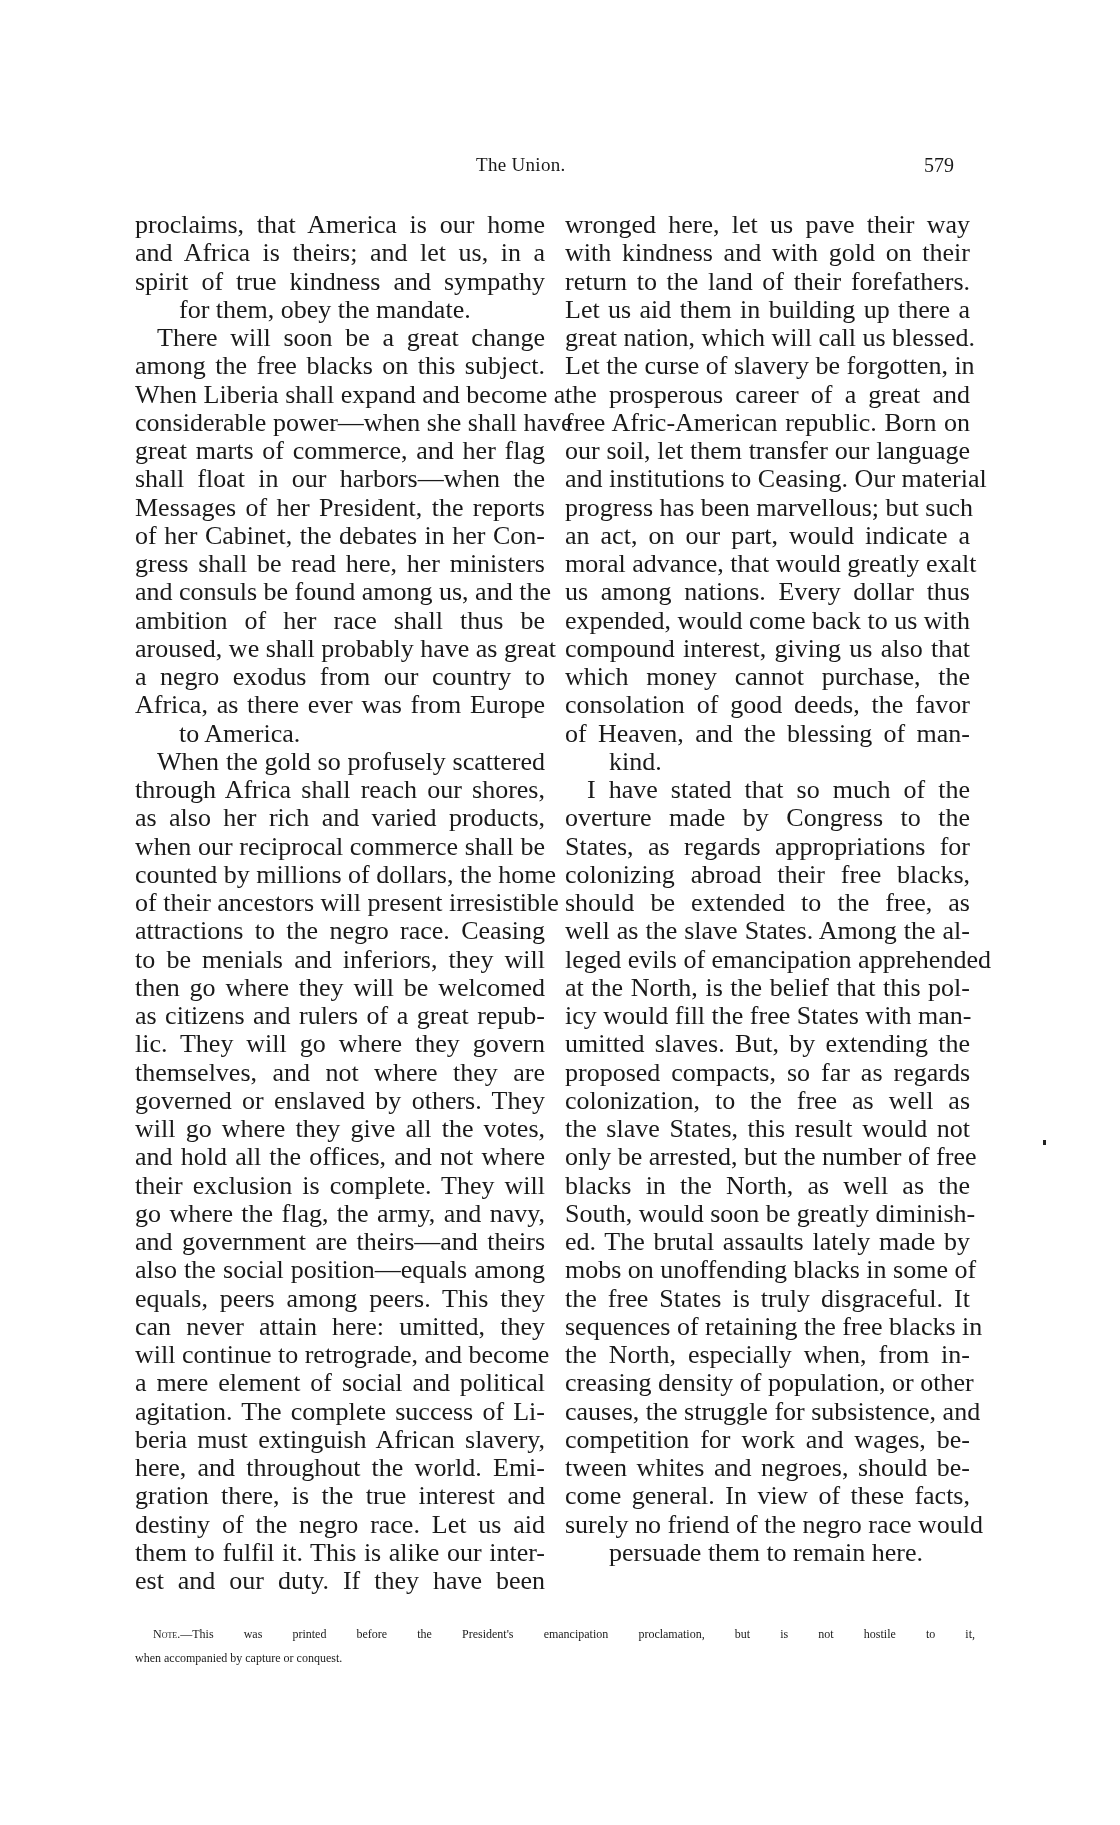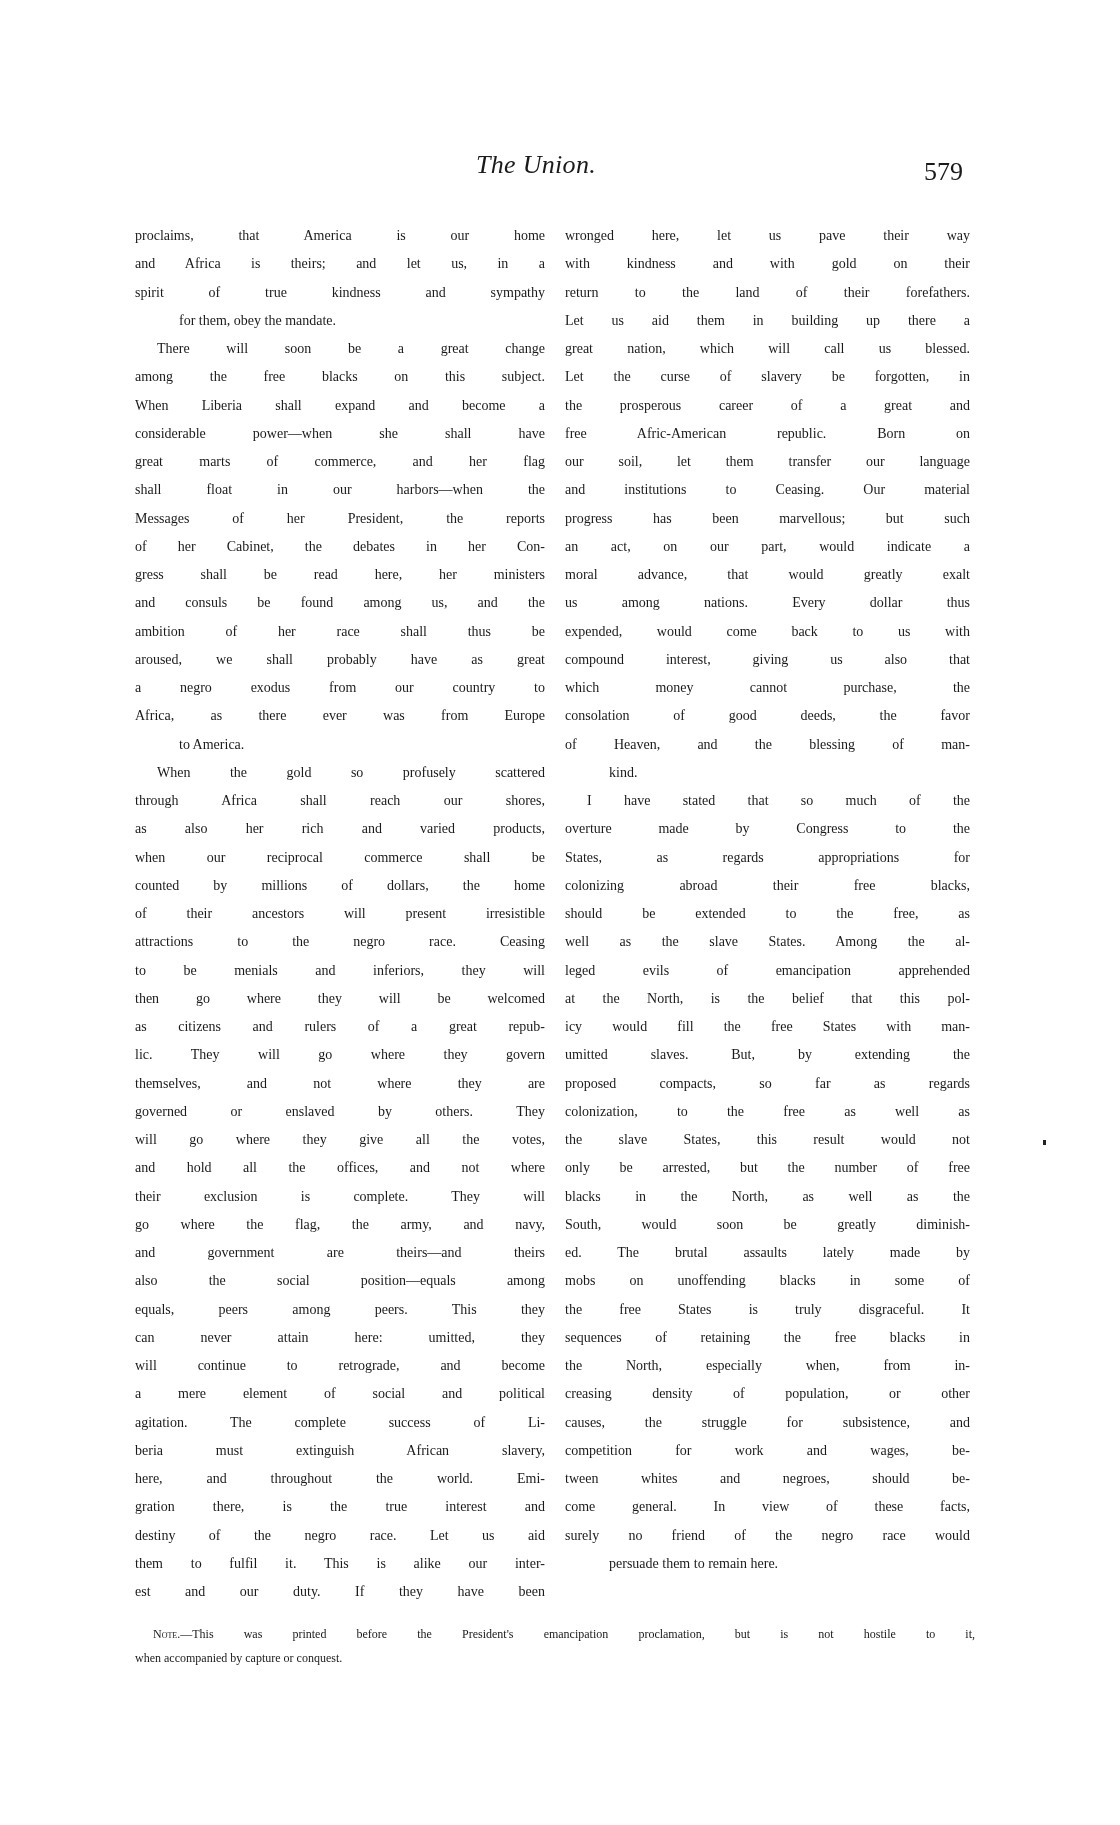--- a/index.html
+++ b/index.html
@@ -1,21 +1,21 @@
 <!DOCTYPE html>
 <html><head>
 <meta charset="utf-8">
 <style>
   html, body { margin: 0; padding: 0; background: #ffffff; }
   body { width: 1120px; height: 1825px; position: relative; overflow: hidden; color: #1a1a1a; }
   .page { position: absolute; left: 0; top: 0; width: 1120px; height: 1825px; }
   .running-head { position: absolute; top: 148px; left: 0; width: 1120px; height: 34px; }
-  .running-title { position: absolute; left: 476px; top: 0; font-family: "Liberation Serif", "DejaVu Serif", serif; font-style: italic; font-size: 26px; line-height: 34px; letter-spacing: 0.3px; }
-  .page-number { position: absolute; left: 924px; top: 7px; font-family: "Liberation Serif", "DejaVu Serif", serif; font-size: 26px; line-height: 34px; }
-  .column { position: absolute; top: 222px; font-family: "Liberation Serif", "DejaVu Serif", serif; font-size: 14px; }
+  .running-title { position: absolute; left: 476px; top: 0; font-family: "Liberation Serif", "DejaVu Serif", serif; font-size: 19px; line-height: 34px; letter-spacing: 0.3px; }
+  .page-number { position: absolute; left: 924px; top: 0; font-family: "Liberation Serif", "DejaVu Serif", serif; font-size: 20px; line-height: 34px; }
+  .column { position: absolute; top: 211px; font-family: "Liberation Serif", "DejaVu Serif", serif; font-size: 26px; }
   .col-left { left: 135px; width: 410px; }
   .col-right { left: 565px; width: 405px; }
   .line { display: block; height: 28.25px; line-height: 28.25px; white-space: nowrap; text-align: justify; text-align-last: justify; }
   .line.last { text-align-last: left; margin-left: 44px; }
   .line.indent { padding-left: 22px; }
   .footnote { position: absolute; left: 135px; top: 1622px; width: 840px; font-family: "Liberation Serif", "DejaVu Serif", serif; font-size: 12px; }
   .footnote .fline { display: block; height: 24px; line-height: 24px; white-space: nowrap; }
   .footnote .fline.first { padding-left: 18px; text-align: justify; text-align-last: justify; }
   .note-label { font-variant: small-caps; }
   .speck { position: absolute; width: 3px; height: 5px; background: #222; }

